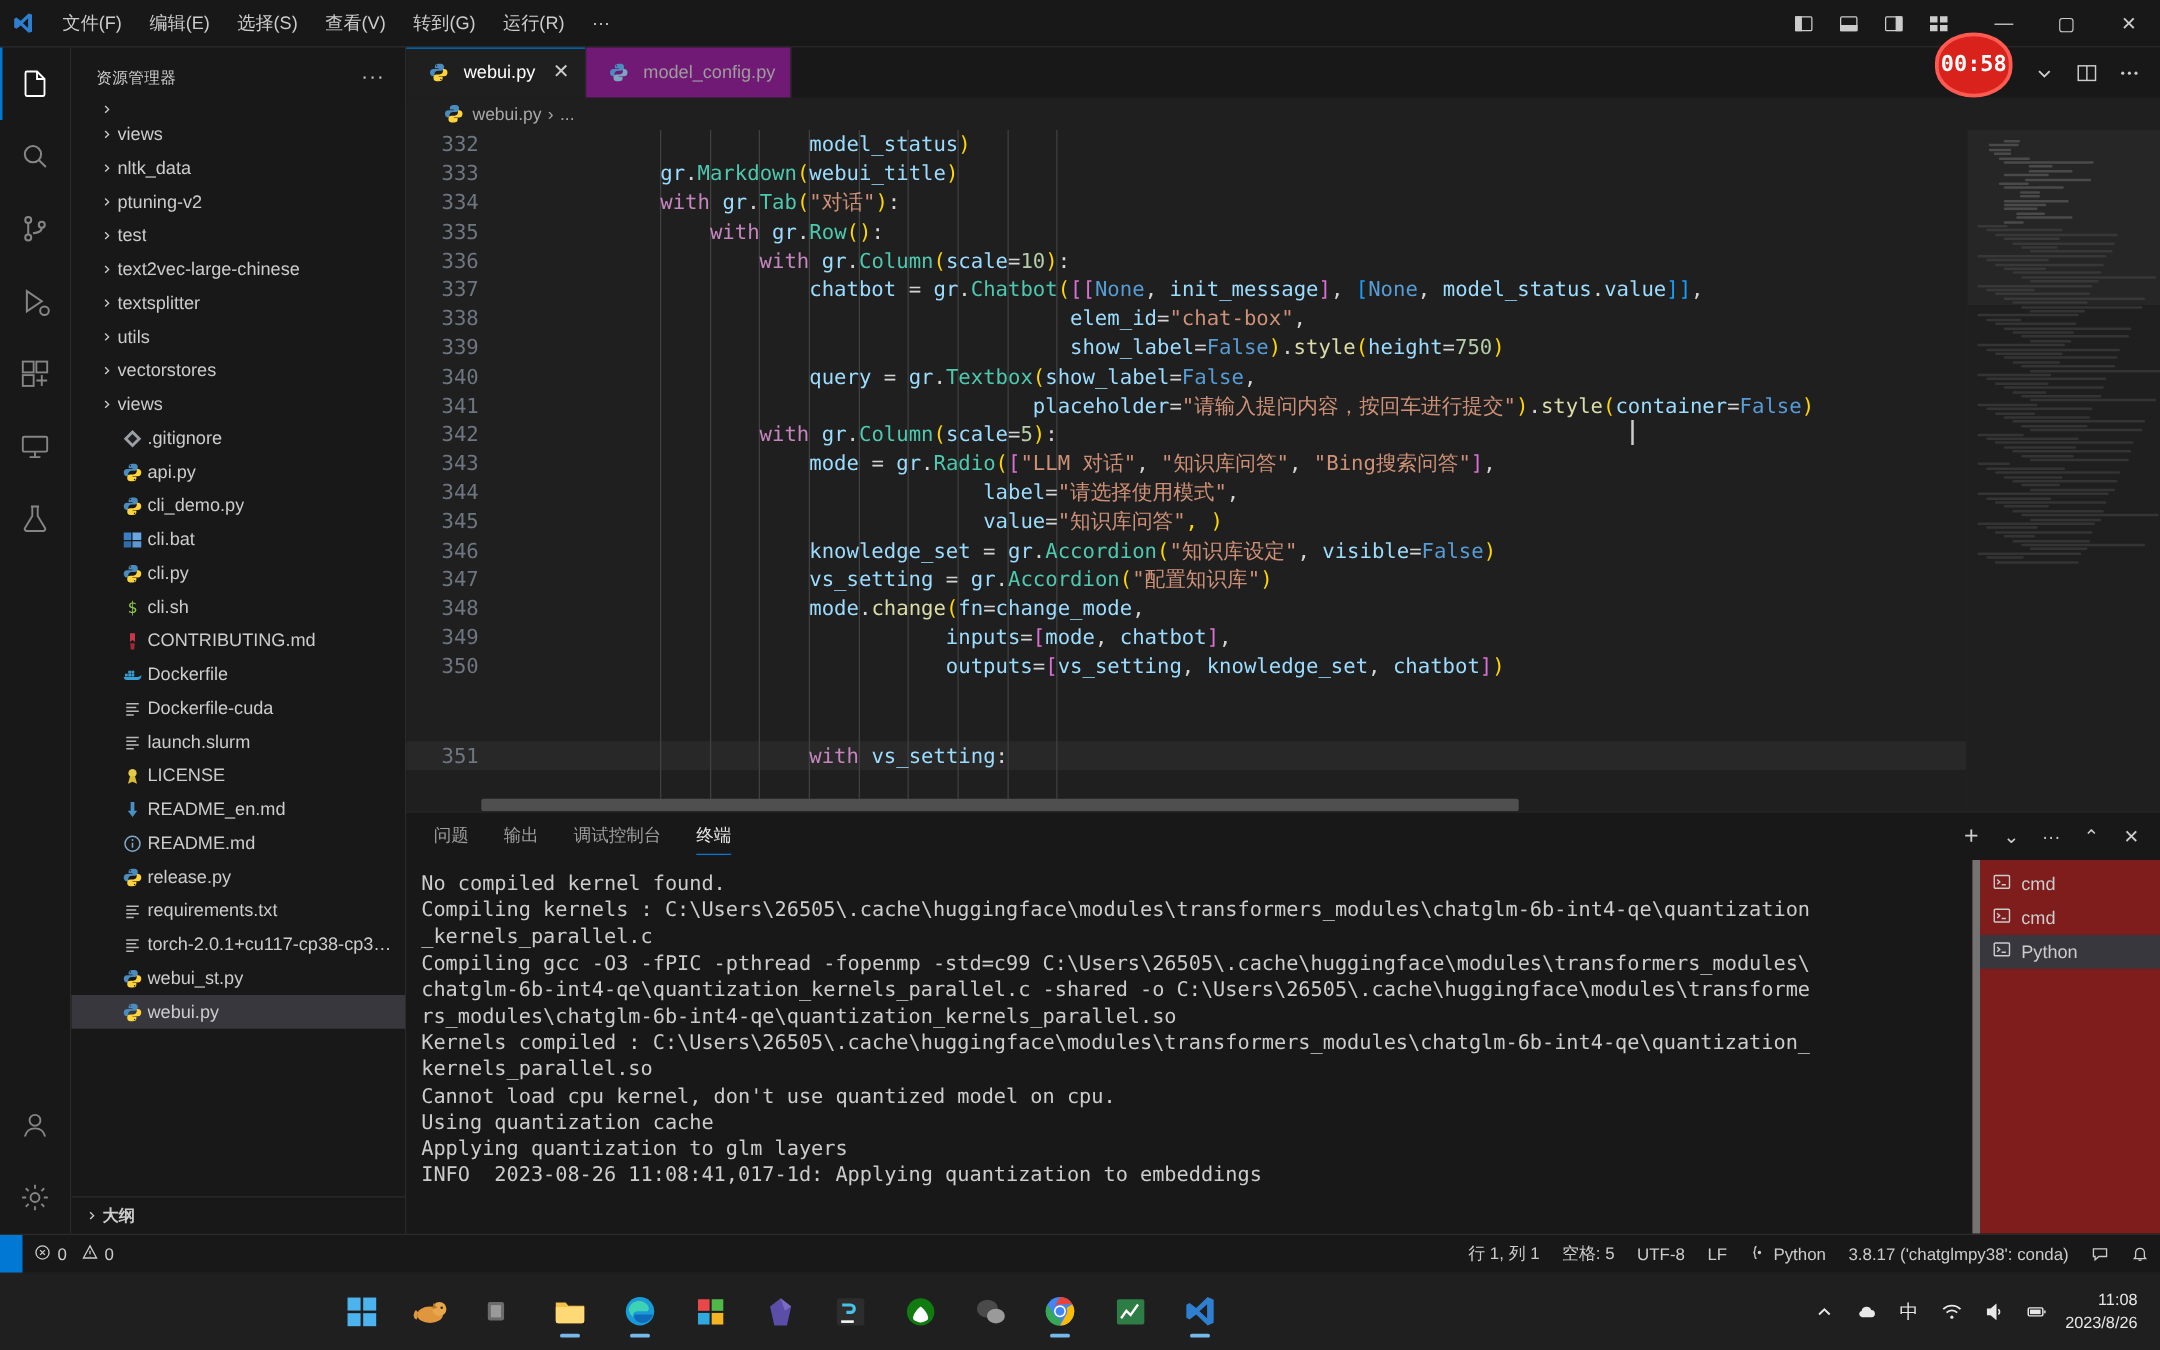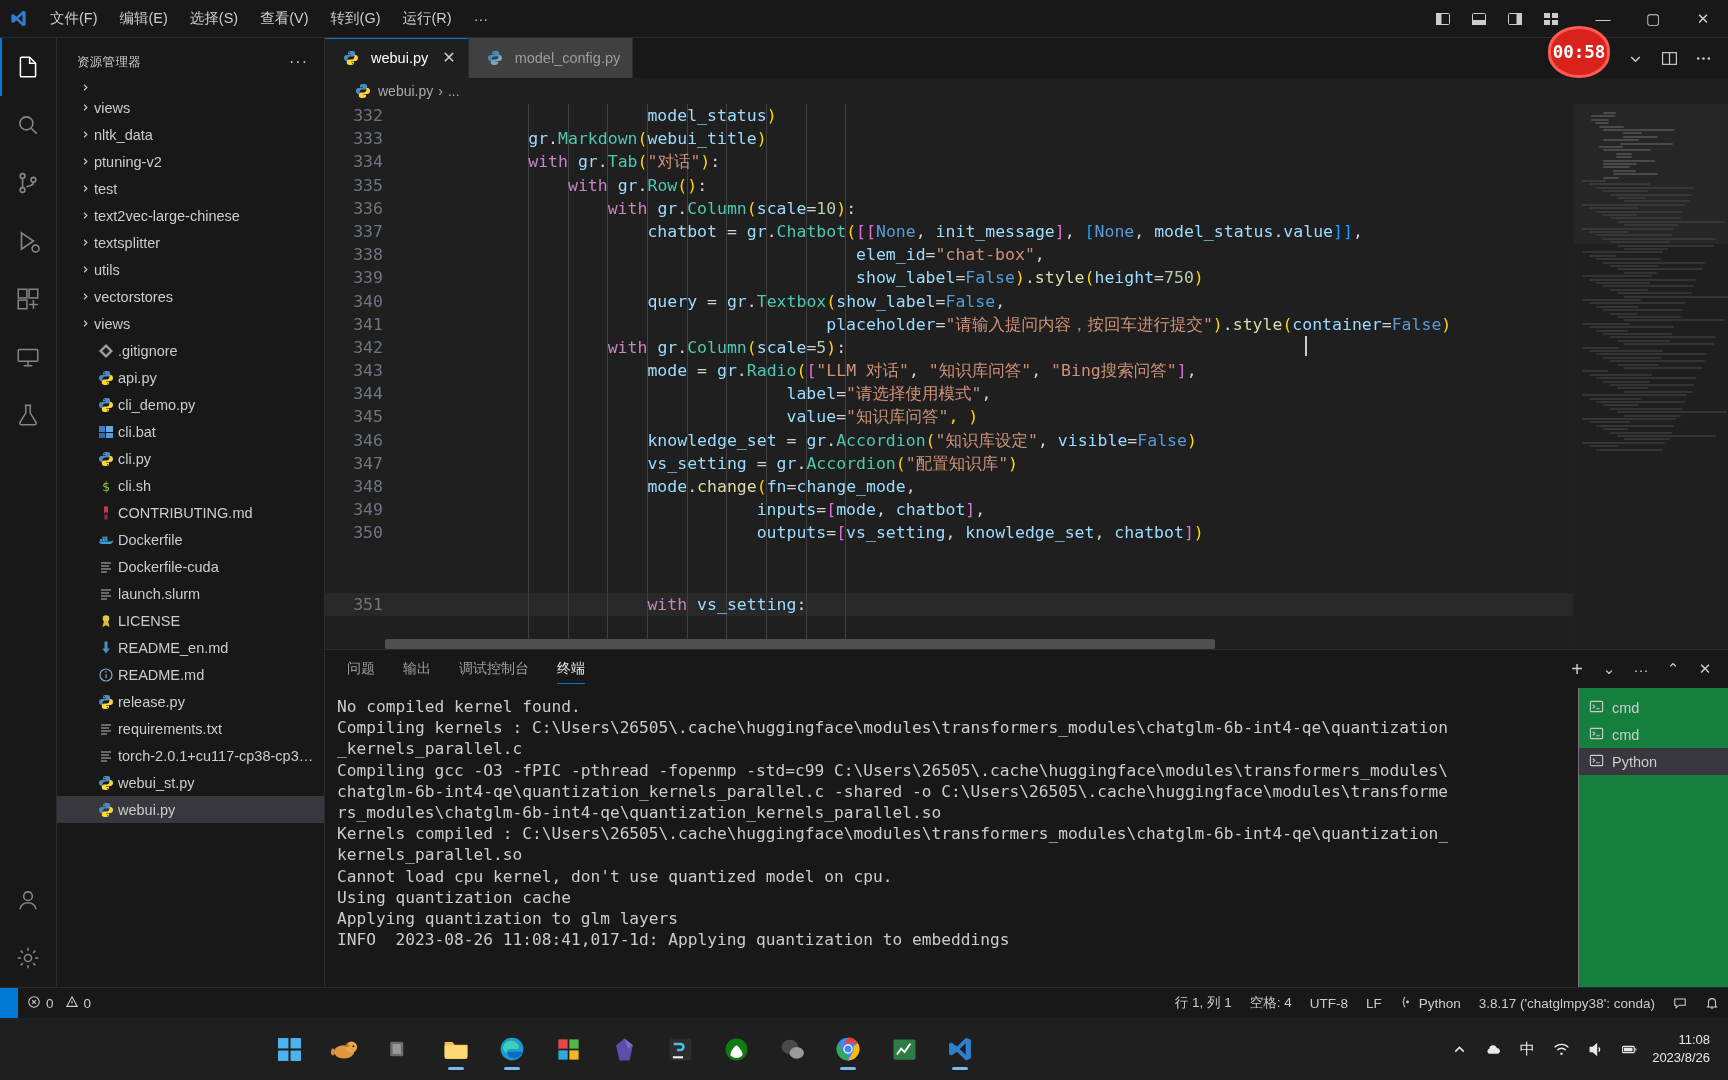--- a/index.html
+++ b/index.html
@@ -89,21 +89,21 @@
   .sb-bottom-sec {
     height: 30px; display: flex; align-items: center; font-size: 13px; font-weight: bold;
     color: #cccccc; padding-left: 8px; flex: 0 0 30px; border-top: 1px solid #2b2b2b;
   }
 
   
   .editor-area { flex: 1; display: flex; flex-direction: column; min-width: 0; background: #1f1f1f; }
   .tabbar { height: 40px; background: #181818; display: flex; flex: 0 0 40px; position: relative; }
   .tab {
     display: flex; align-items: center; gap: 8px; padding: 0 12px 0 14px; font-size: 14.5px;
-    color: #9d9d9d; background: #404040; border-right: 1px solid #2b2b2b; position: relative;
+    color: #9d9d9d; background: #701a75; border-right: 1px solid #2b2b2b; position: relative;
     min-width: 120px; cursor: pointer;
   }
   .tab.active { background: #1f1f1f; color: #ffffff; }
   .tab.active::before {
     content: ""; position: absolute; left: 0; right: 0; top: 0; height: 1px; background: #0078d4;
   }
   .tab .tclose { margin-left: 6px; font-size: 16px; color: #cccccc; line-height: 1; }
   .tabbar-right { margin-left: auto; display: flex; align-items: center; gap: 4px; padding-right: 10px; }
   .tb-ic { width: 30px; height: 30px; display:flex; align-items:center; justify-content:center; color:#cccccc; }
   .tb-ic svg { width: 17px; height: 17px; }
@@ -169,22 +169,22 @@
   }
   .panel-head-right { margin-left: auto; display: flex; align-items: center; gap: 2px; padding-right: 8px; }
   .ph-ic { width: 30px; height: 30px; display:flex; align-items:center; justify-content:center; color:#cccccc; font-size: 15px;}
 
   .panel-body { flex: 1; display: flex; min-height: 0; }
   .term-out {
     flex: 1; padding: 8px 0 0 12px; font-family: "DejaVu Sans Mono", monospace;
     font-size: 16.2px; line-height: 21.2px; color: #cccccc; white-space: pre; overflow: hidden;
   }
   .term-sidebar {
-    width: 150px; flex: 0 0 150px; background: #15803d; padding-top: 6px;
-    border-left: 1px solid #737373;
+    width: 150px; flex: 0 0 150px; background: #7f1d1d; padding-top: 6px;
+    border-left: 6px solid #737373;
   }
   .term-item {
     height: 27px; display: flex; align-items: center; gap: 8px; padding-left: 10px;
     font-size: 14.5px; color: #cccccc; cursor: pointer;
   }
   .term-item.sel { background: #37373d; }
   .term-item svg { width: 15px; height: 15px; }
 
   
   .statusbar {
@@ -612,20 +612,28 @@
             <span class="chev"></span>
             <span class="ficon">
               <svg viewBox="0 0 16 16">
                 <path fill="#4b8bbe" d="M7.9 1c-1.7 0-3 .6-3 2.2v1.4h3.1v.5H3.6C2 5.1 1 6.2 1 8s1 2.9 2.6 2.9h1V9.2c0-1.5 1.2-2.7 2.7-2.7h2.6c1.3 0 2.3-1 2.3-2.3V3.2C12.2 1.9 11 1 9.7 1H7.9zm-1.6.9a.6.6 0 1 1 0 1.2.6.6 0 0 1 0-1.2z"></path>
                 <path fill="#ffd43b" d="M8.1 15c1.7 0 3-.6 3-2.2v-1.4H8v-.5h4.4c1.6 0 2.6-1.1 2.6-2.9s-1-2.9-2.6-2.9h-1v1.7c0 1.5-1.2 2.7-2.7 2.7H6.1c-1.3 0-2.3 1-2.3 2.3v1c0 1.3 1.2 2.2 2.5 2.2h1.8zm1.6-.9a.6.6 0 1 1 0-1.2.6.6 0 0 1 0 1.2z"></path>
               </svg>
             </span>
             <span class="fname">webui.py</span>
           </div>
         </div>
+      <div class="sb-bottom-sec">
+        <span class="chev">
+          <svg viewBox="0 0 16 16" fill="none" stroke="#cccccc" stroke-width="1.6">
+              <path d="M6 4l4 4-4 4"></path>
+            </svg>
+        </span>
+        <span>大纲</span>
+      </div>
     </div>
 
     <div class="editor-area">
 
       <div class="tabbar">
         <div class="tab active">
           <span class="ficon">
             <svg viewBox="0 0 16 16">
                 <path fill="#4b8bbe" d="M7.9 1c-1.7 0-3 .6-3 2.2v1.4h3.1v.5H3.6C2 5.1 1 6.2 1 8s1 2.9 2.6 2.9h1V9.2c0-1.5 1.2-2.7 2.7-2.7h2.6c1.3 0 2.3-1 2.3-2.3V3.2C12.2 1.9 11 1 9.7 1H7.9zm-1.6.9a.6.6 0 1 1 0 1.2.6.6 0 0 1 0-1.2z"></path>
                 <path fill="#ffd43b" d="M8.1 15c1.7 0 3-.6 3-2.2v-1.4H8v-.5h4.4c1.6 0 2.6-1.1 2.6-2.9s-1-2.9-2.6-2.9h-1v1.7c0 1.5-1.2 2.7-2.7 2.7H6.1c-1.3 0-2.3 1-2.3 2.3v1c0 1.3 1.2 2.2 2.5 2.2h1.8zm1.6-.9a.6.6 0 1 1 0-1.2.6.6 0 0 1 0 1.2z"></path>
@@ -878,21 +886,21 @@
           <svg viewBox="0 0 16 16" fill="none" stroke="#cccccc" stroke-width="1.2">
               <path d="M8 2l6 11H2z"></path>
               <path d="M8 6.5v3.2M8 11.3v.2"></path>
             </svg>
         </span>
         <span>0</span>
       </div>
     </div>
     <div class="sb-right">
       <div class="sb-cell">行 1, 列 1</div>
-      <div class="sb-cell">空格: 4</div>
+      <div class="sb-cell">空格: 5</div>
       <div class="sb-cell">UTF-8</div>
       <div class="sb-cell">LF</div>
       <div class="sb-cell">
         <span>
           <svg viewBox="0 0 16 16" fill="none" stroke="#cccccc" stroke-width="1.2">
               <path d="M6 2.5c-1.6 0-1.6 2.2-1.6 3.3S3.8 8 3 8c.8 0 1.4.9 1.4 2.2s0 3.3 1.6 3.3"></path>
               <circle cx="8.6" cy="8" r="1" fill="#cccccc"></circle>
             </svg>
         </span>
         <span>Python</span>

